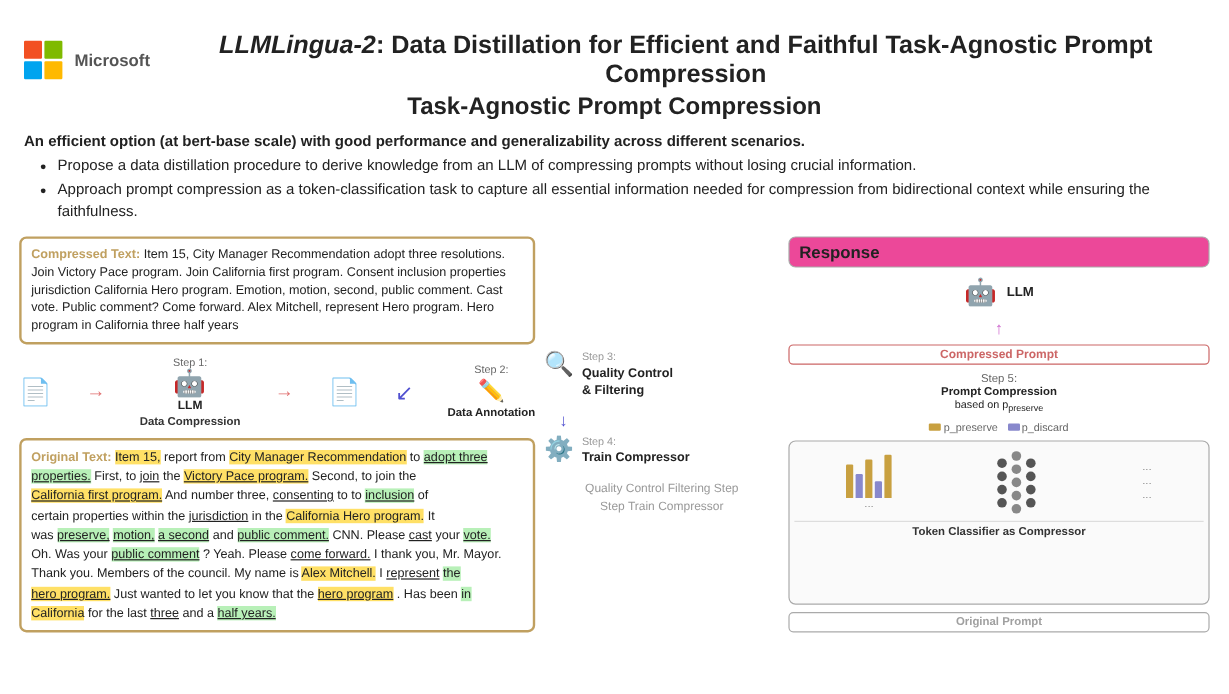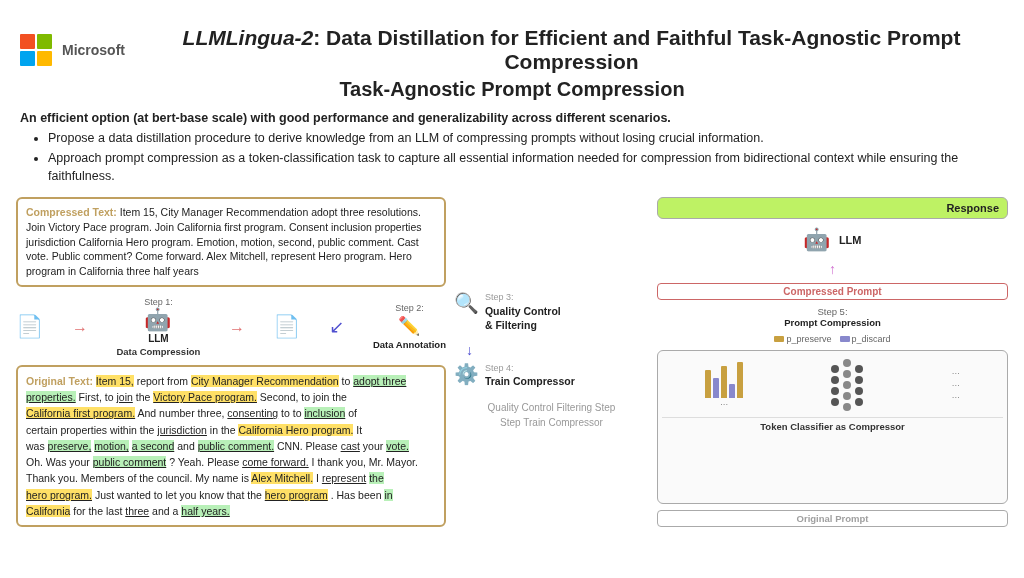--- a/index.html
+++ b/index.html
@@ -162,24 +162,24 @@
       flex: 1;
       display: flex;
       flex-direction: column;
       gap: 6px;
     }
 
     .response-box {
       border: 1.5px solid #aaa;
       border-radius: 6px;
       padding: 4px 8px;
-      text-align: right;
-      font-size: 11px;
-      font-weight: bold;
-      background: #bef264;
+      text-align: left;
+      font-size: 14px;
+      font-weight: bold;
+      background: #ec4899;
     }
 
     .compressed-prompt-label {
       text-align: center;
       color: #cc6666;
       font-size: 10px;
       font-weight: bold;
       border: 1.5px solid #cc6666;
       border-radius: 4px;
       padding: 2px 4px;
@@ -370,20 +370,21 @@
       <div style="font-size:11px;font-weight:bold;">LLM</div>
     </div>
 
     <div style="text-align:center;font-size:14px;color:#d070d0;">↑</div>
 
     <div class="compressed-prompt-label">Compressed Prompt</div>
 
     <div style="text-align:center;font-size:9.5px;">
       <div style="color:#666;">Step 5:</div>
       <div style="font-weight:bold;">Prompt Compression</div>
+      <div style="font-size:9px;">based on p<sub>preserve</sub></div>
     </div>
 
     <div style="display:flex;gap:8px;justify-content:center;font-size:9px;color:#666;">
       <div style="display:flex;align-items:center;gap:2px;">
         <div style="width:10px;height:6px;background:#c8a040;border-radius:1px;"></div>
         <span>p_preserve</span>
       </div>
       <div style="display:flex;align-items:center;gap:2px;">
         <div style="width:10px;height:6px;background:#8888cc;border-radius:1px;"></div>
         <span>p_discard</span>

